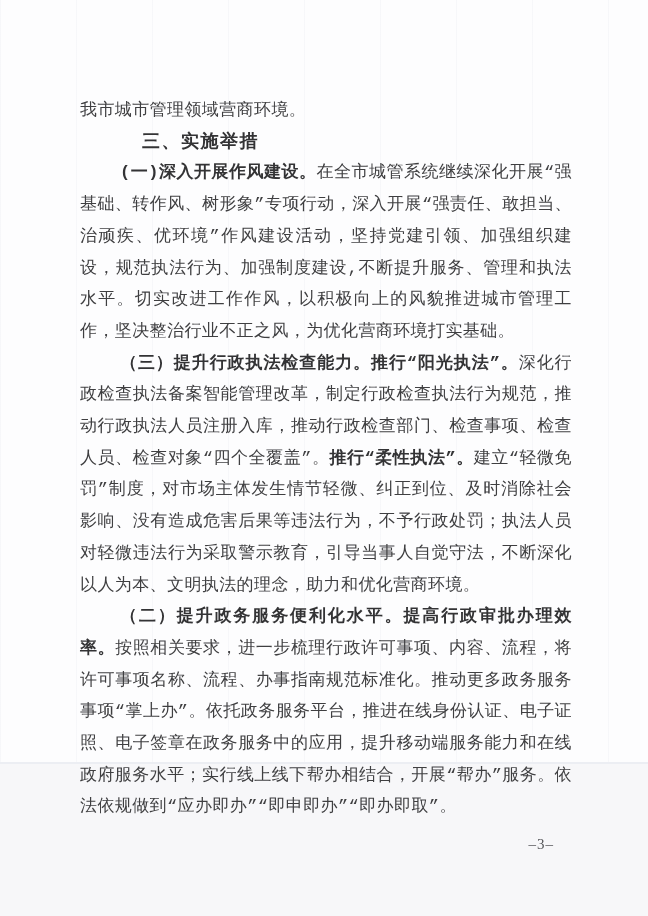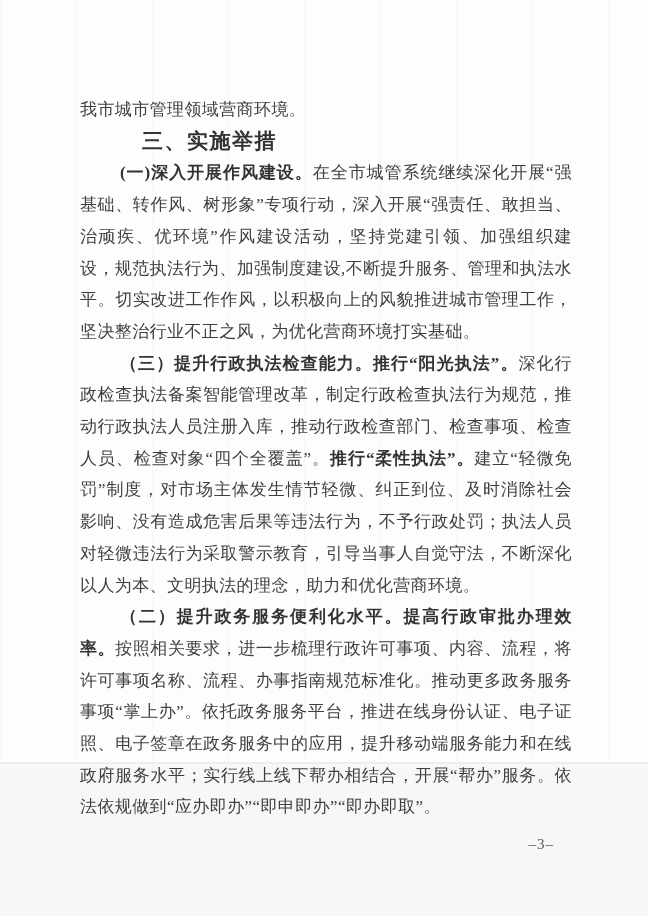--- a/index.html
+++ b/index.html
@@ -33,29 +33,30 @@
     font-size: 17px;
     line-height: 31.7px;
     letter-spacing: 0.4px;
     text-align: justify;
   }
   .continuation {
     text-indent: 0;
   }
   .section-heading {
     font-weight: 700;
-    font-size: 21px;
+    font-size: 18px;
     color: var(--heading-color, #333335);
     padding-left: 62px;
     letter-spacing: 1.5px;
   }
   .para {
     text-indent: 40px;
     text-align: justify;
     text-justify: inter-character;
+    font-family: Liberation Mono, monospace;
   }
   .seg {
     font-weight: 400;
   }
   .seg.bold {
     font-weight: 700;
     color: var(--heading-color, #333335);
   }
   .page-number {
     position: absolute;

